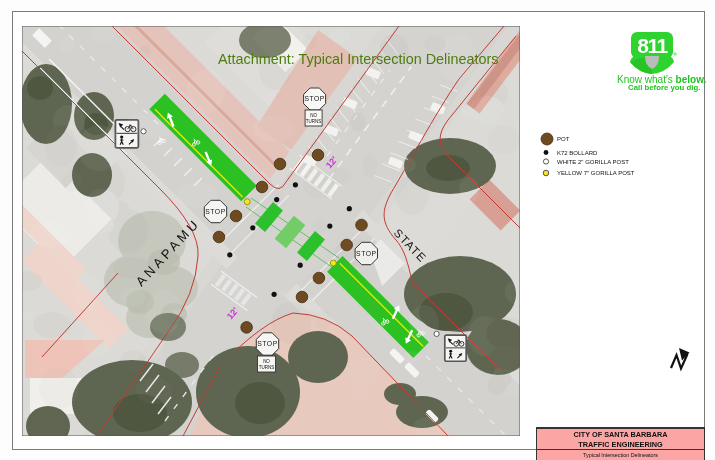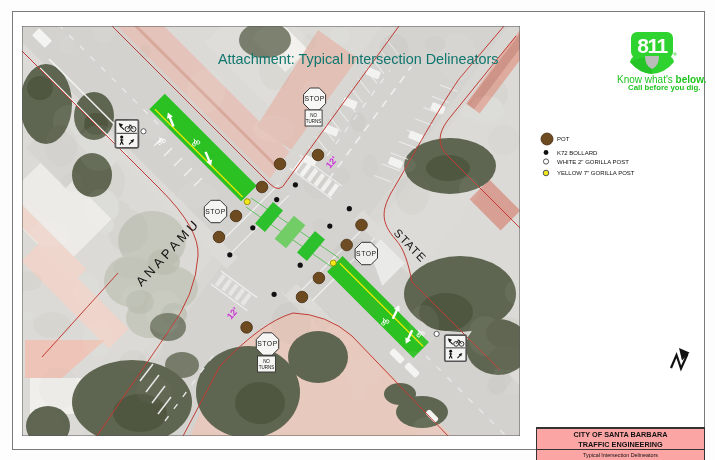--- a/index.html
+++ b/index.html
@@ -1,19 +1,19 @@
 <!DOCTYPE html>
 <html><head>
 <meta charset="utf-8">
 <style>
   html,body{margin:0;padding:0;}
   body{width:715px;height:460px;background:#fdfdfd;font-family:"Liberation Sans",sans-serif;position:relative;overflow:hidden;}
   .pborder{position:absolute;left:12px;top:11px;width:691px;height:437px;border:1px solid #7a7a7a;background:#fff;}
   .photo{position:absolute;left:22px;top:26px;width:498px;height:410px;}
-  .title{position:absolute;left:218px;top:50.5px;width:280px;font-size:14.4px;color:#0f766e;white-space:nowrap;}
+  .title{position:absolute;left:218px;top:50.5px;width:280px;font-size:14.4px;color:#4d7c0f;white-space:nowrap;}
   .tbl{position:absolute;left:536px;top:383px;width:167px;height:63px;overflow:hidden;border:1px solid #333;border-top:2px solid #333;background:#fca5a5;font-size:5.8px;color:#111;margin-top:44px;}
   .tbl .hd{height:19px;text-align:center;font-weight:bold;font-size:7.3px;line-height:9.5px;padding-top:1px;border-bottom:1px solid #333;}
   .tbl .sub{height:10px;text-align:center;font-size:5.4px;line-height:10px;border-bottom:1px solid #333;}
   .row2{display:flex;height:10px;line-height:10px;border-bottom:1px solid #333;}
   .row2 .c1{width:84px;border-right:1px solid #333;padding-left:3px;}
   .row2 .c2{padding-left:3px;}
   .row2:last-child{border-bottom:none;}
   .logo-text{position:absolute;color:#1ec41e;white-space:nowrap;}
 </style>
 </head>

